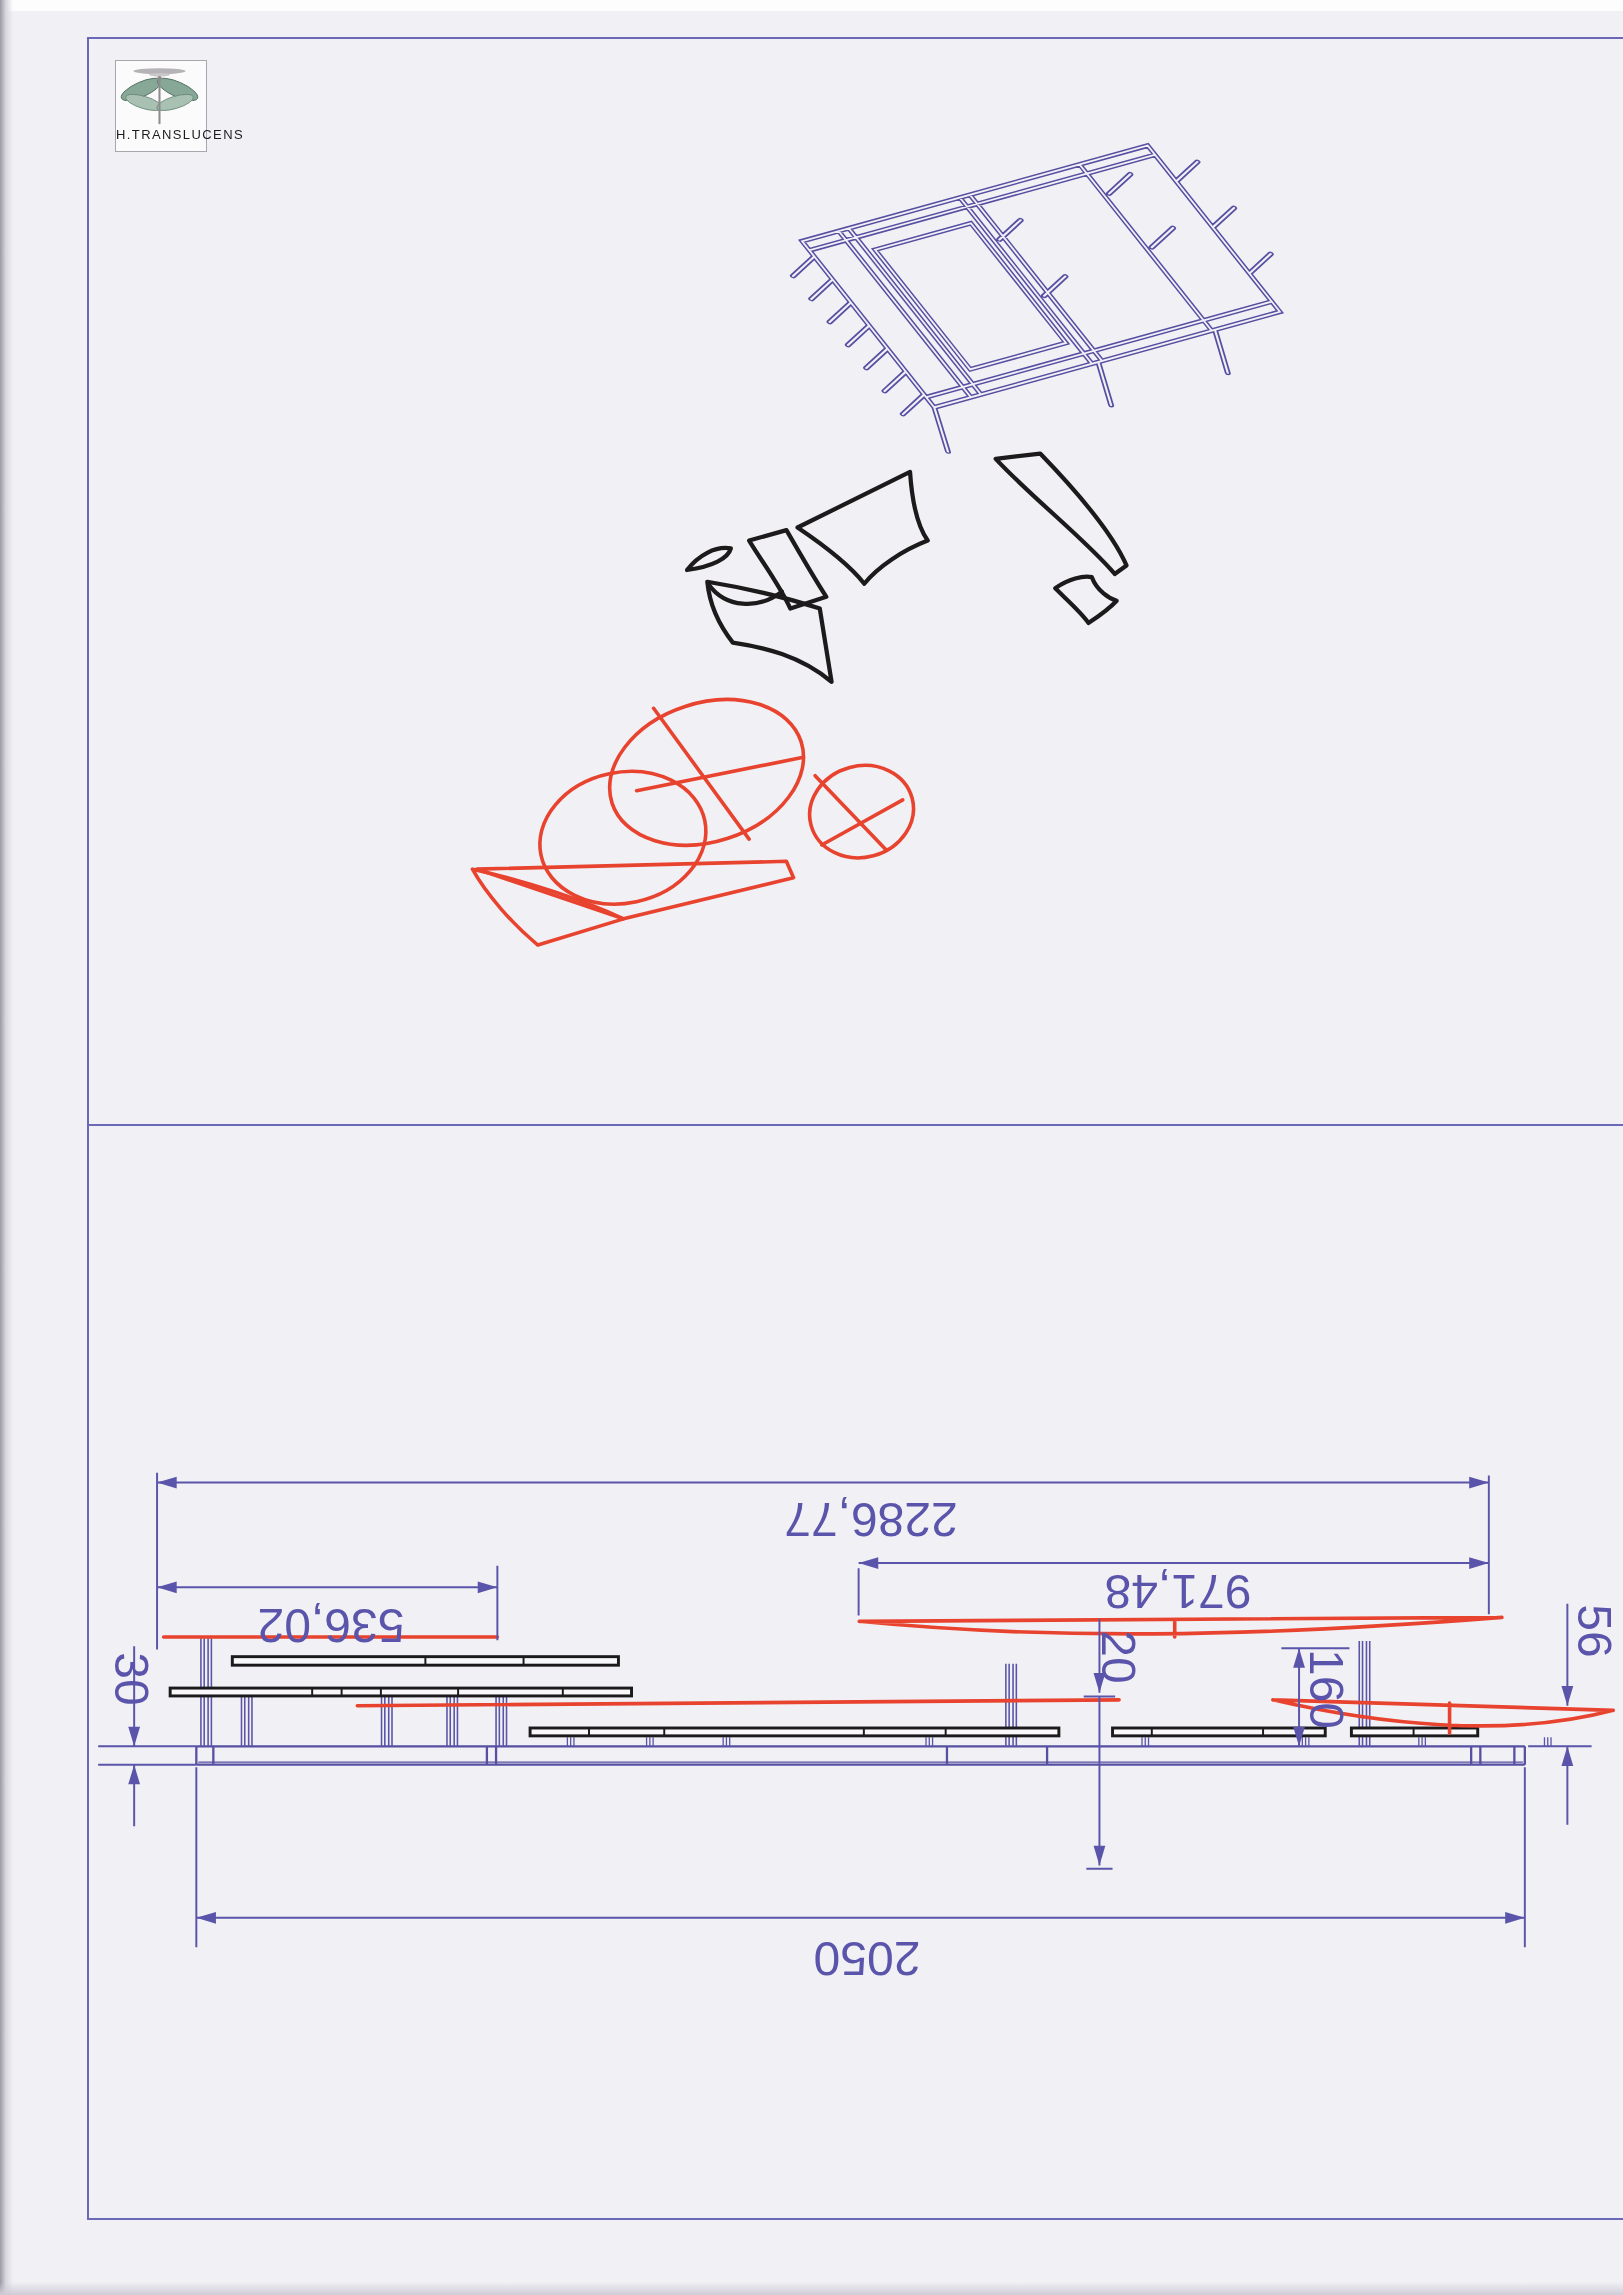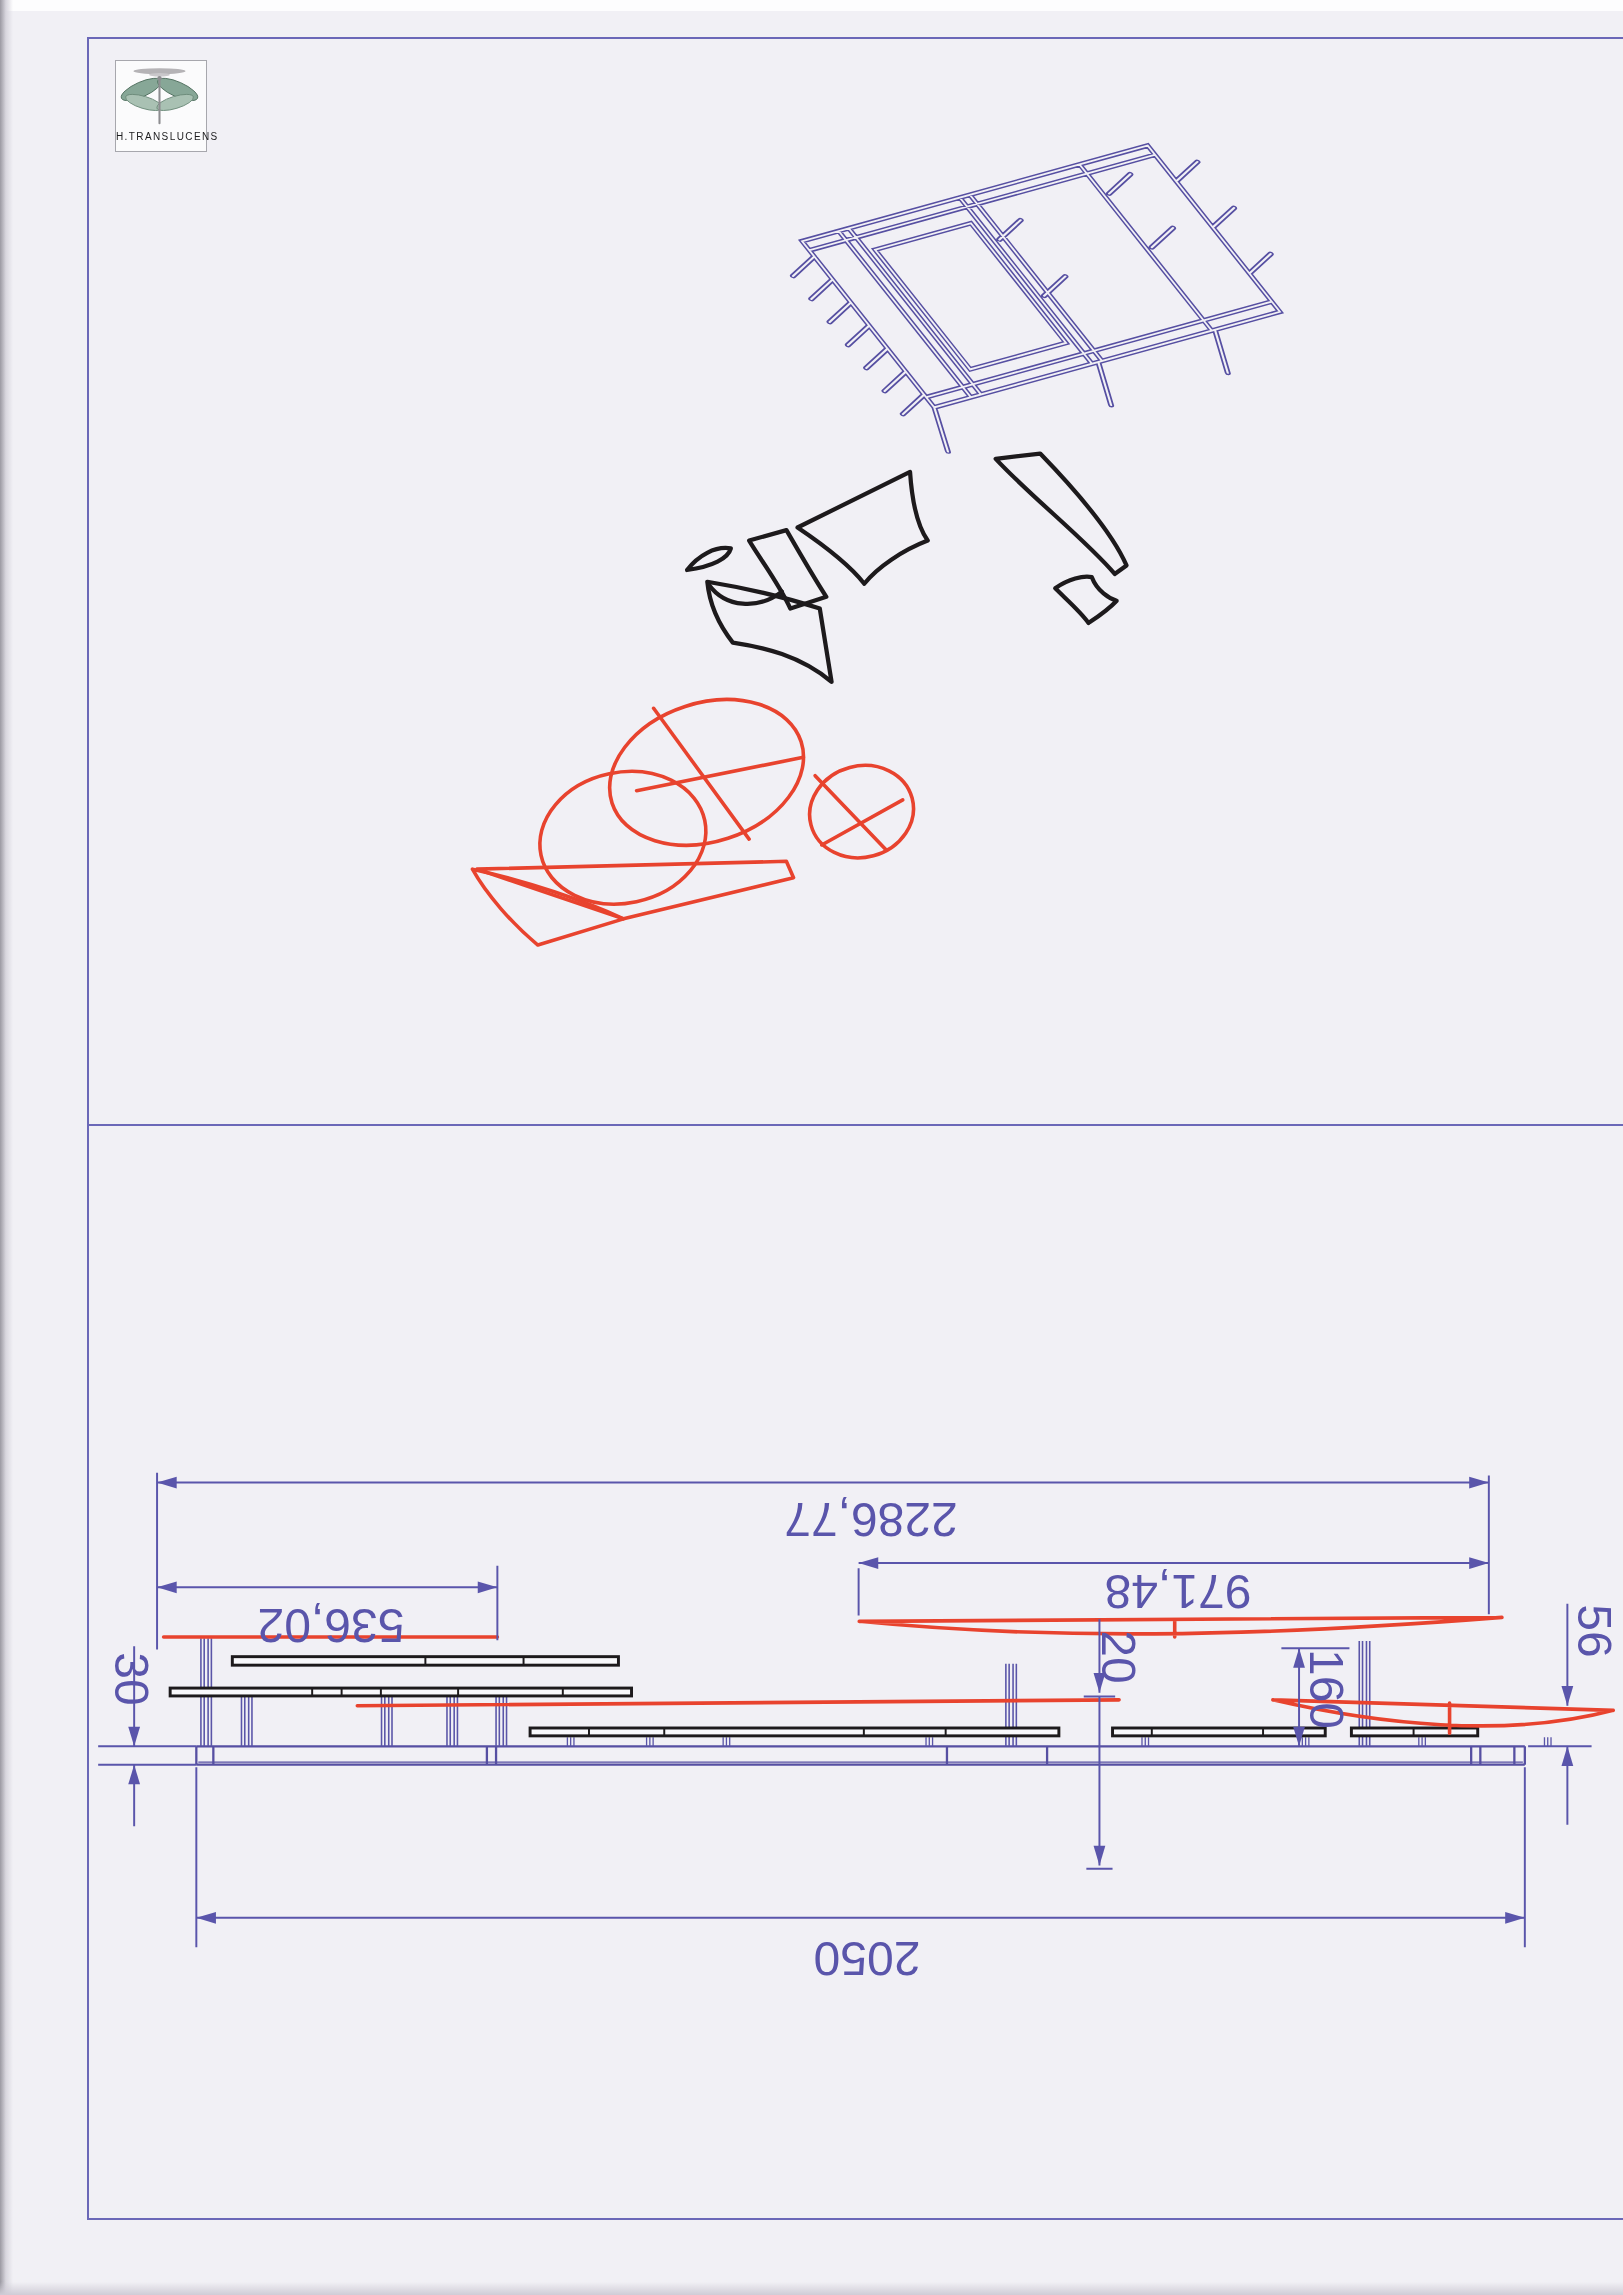--- a/index.html
+++ b/index.html
@@ -10,21 +10,21 @@
   .edge-left{position:absolute;left:0;top:0;width:13px;height:100%;
              background:linear-gradient(90deg,#9b99a2,#d8d6de 45%,rgba(241,240,245,0));}
   .edge-bottom{position:absolute;left:0;bottom:0;width:100%;height:13px;
                background:linear-gradient(0deg,#cfccd6,rgba(241,240,245,0));}
   
   .bline{position:absolute;background:#6b68b8;}
   
   .logo-box{position:absolute;left:115px;top:60px;width:90px;height:90px;
             border:1.3px solid #a7a7ad;background:#fbfbfc;}
   .logo-text{position:absolute;left:0;right:0;bottom:9.2px;text-align:center;
-             font-size:10px;letter-spacing:1.4px;color:#1c1c1e;}
+             font-size:13px;letter-spacing:1.4px;color:#1c1c1e;}
   
   .dim{position:absolute;color:#5a55ab;font-size:48px;white-space:nowrap;
        transform:translate(-50%,-50%) rotate(180deg);}
   .dim.vert{transform:translate(-50%,-50%) rotate(90deg);}
   svg{position:absolute;}
 </style>
 </head>
 <body>
 
 <div class="scan">

